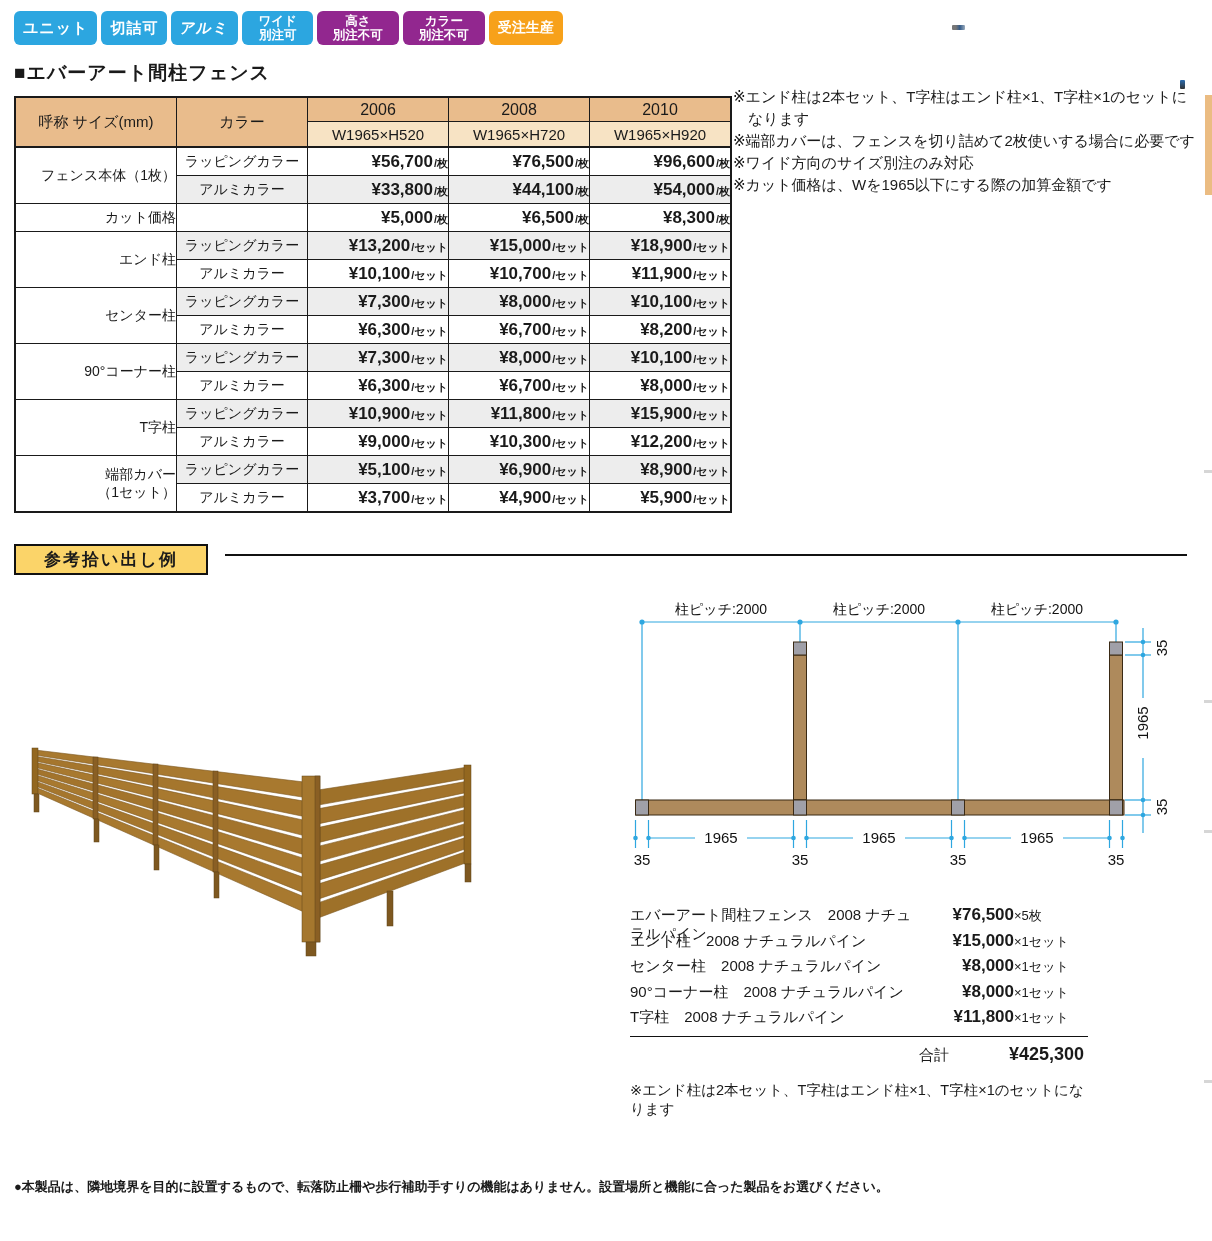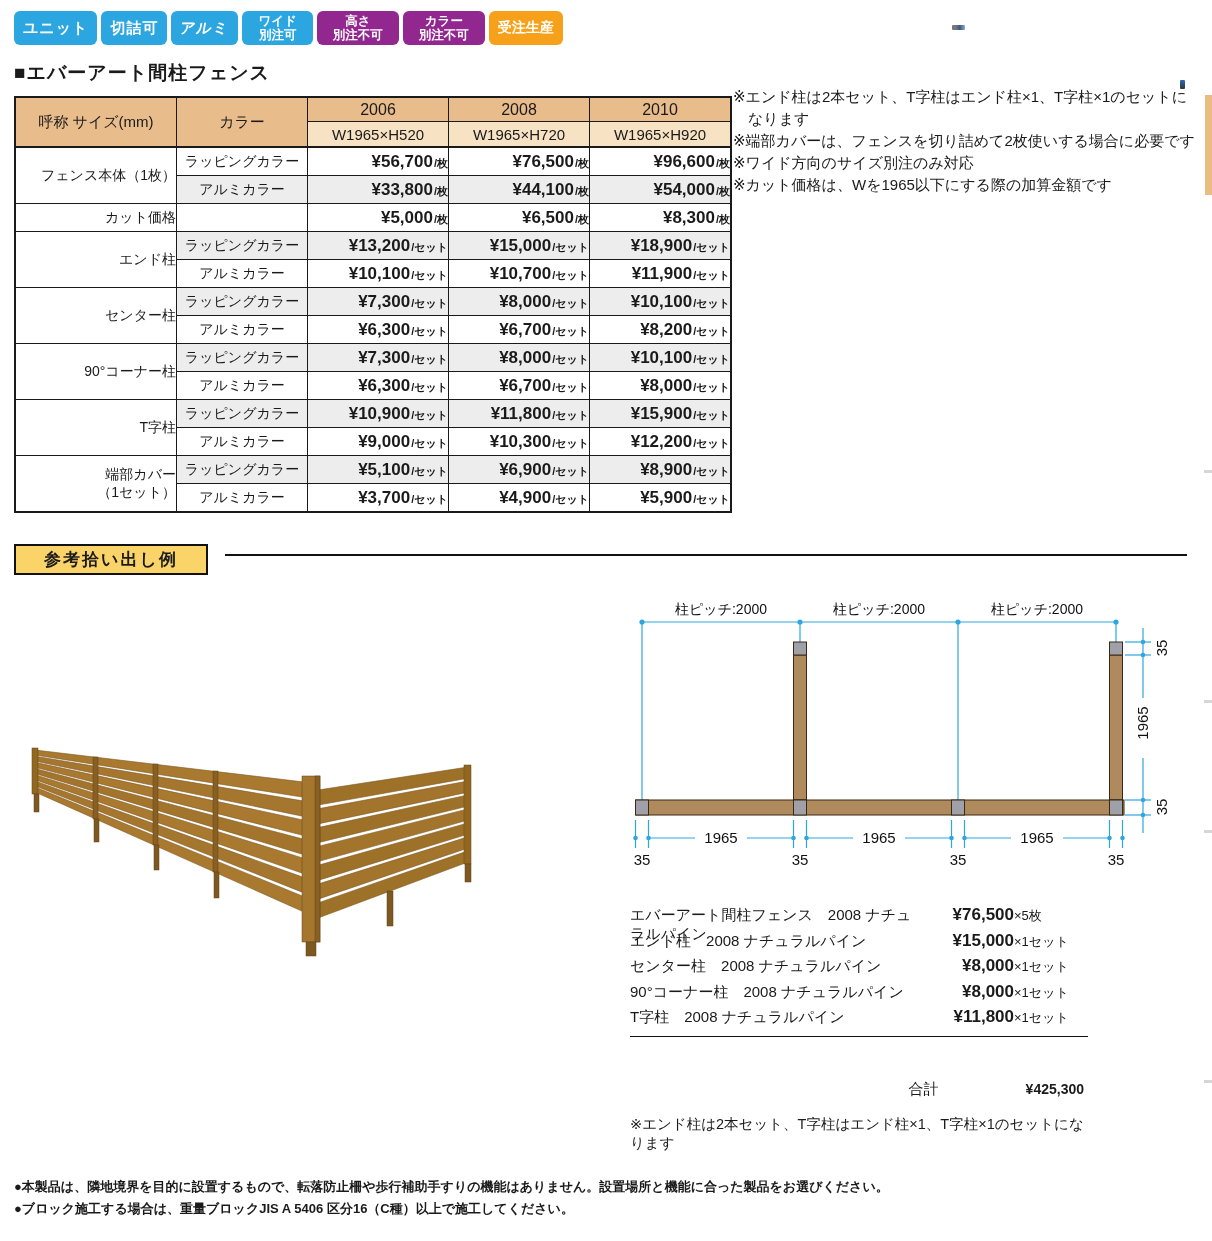--- a/index.html
+++ b/index.html
@@ -51,22 +51,22 @@
   .ref-line{left:225px;top:554px;width:962px;height:2px;background:#111;}
 
   
   .est{left:630px;top:905px;width:458px;font-size:15px;}
   .est-row{display:flex;align-items:baseline;height:25.5px;}
   .est-name{flex:1;}
   .est-price{width:92px;text-align:right;font-size:17px;font-weight:bold;white-space:nowrap;}
   .est-qty{width:74px;font-size:13px;white-space:nowrap;}
   .est-divider{border-top:1.5px solid #111;margin-top:3px;}
   .est-total{display:flex;align-items:baseline;justify-content:flex-end;margin-top:7px;gap:60px;}
-  .est-total .lbl{font-size:15px;margin-top:36px;}
-  .est-total .val{font-size:14px;font-weight:bold;margin-right:4px;margin-left:27px;}
+  .est-total .lbl{font-size:15px;}
+  .est-total .val{font-size:18px;font-weight:bold;margin-right:4px;}
   .est-note{margin-top:16px;font-size:14.5px;}
 
   
   .fnotes{left:14px;top:1176px;width:1185px;font-size:13px;font-weight:600;line-height:1.7;}
 
   
   .side-tab{left:1205px;top:95px;width:7px;height:100px;background:#EBBC82;}
   .edge-dash{width:8px;height:3px;background:#d6d6d6;}
   .artifact1{left:952px;top:25px;width:13px;height:5px;background:linear-gradient(90deg,#777 30%,#335a88 60%,#9ab 100%);border-radius:1px;}
   .artifact2{left:1180px;top:80px;width:5px;height:9px;background:linear-gradient(180deg,#2b6cb0,#333);border-radius:1px;}
@@ -383,14 +383,13 @@
   <div class="est-divider"></div>
   <div class="est-total">
     <span class="lbl">合計</span>
     <span class="val">¥425,300</span>
   </div>
   <div class="est-note">※エンド柱は2本セット、T字柱はエンド柱×1、T字柱×1のセットになります</div>
 </div>
 
 <div class="abs fnotes">
   <div>●本製品は、隣地境界を目的に設置するもので、転落防止柵や歩行補助手すりの機能はありません。設置場所と機能に合った製品をお選びください。</div>
-  <div>●ブロック施工する場合は、重量ブロックJIS A 5406 区分16（C種）以上で施工してください。</div>
 </div>
 
 </body></html>

